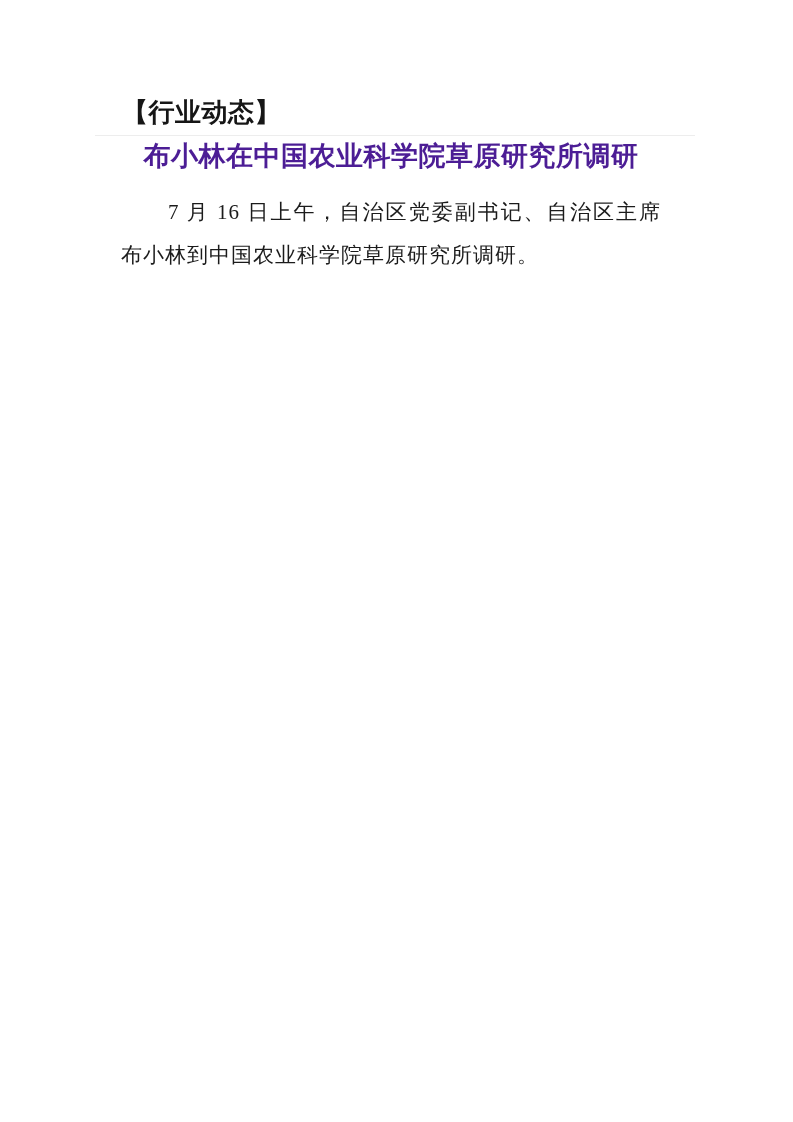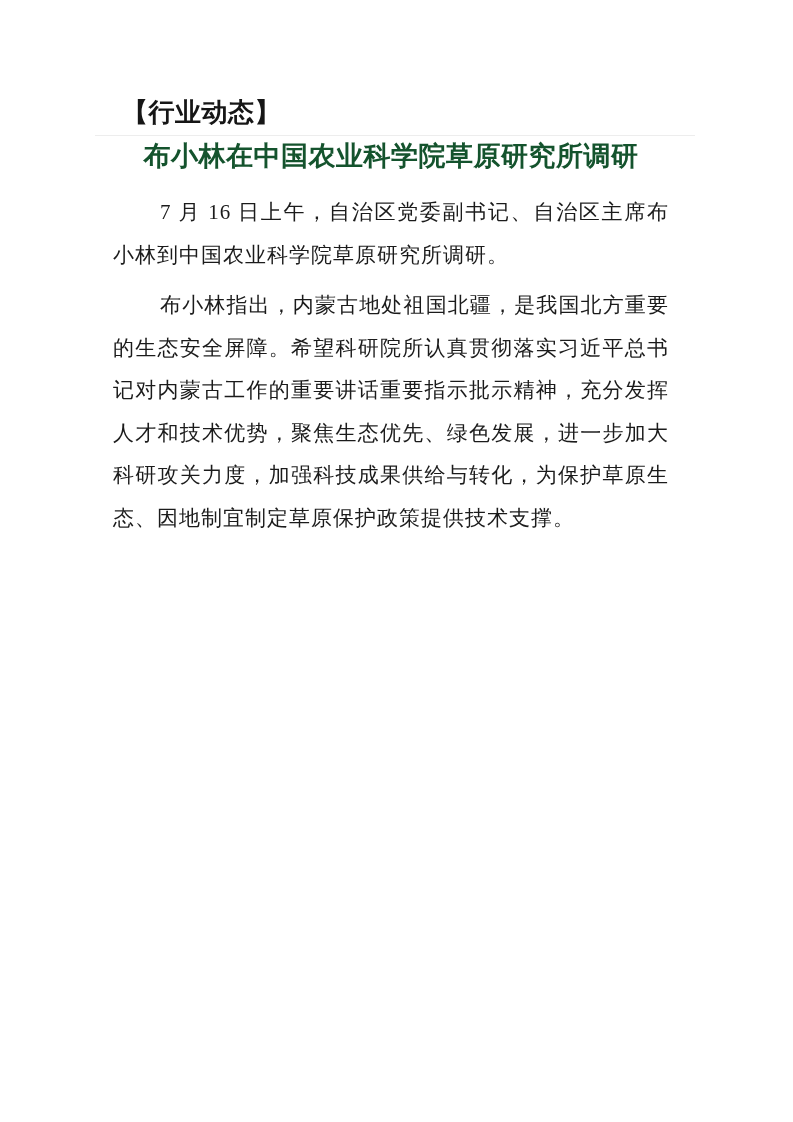--- a/index.html
+++ b/index.html
@@ -40,28 +40,28 @@
     color: #161616;
     white-space: nowrap;
   }
   .article-title {
     margin: 10px 0 0 0;
     font-size: 27px;
     font-weight: 700;
     line-height: 38px;
     text-align: center;
     letter-spacing: 0.5px;
-    color: #14532d;
+    color: #4c1d95;
     font-family: "Liberation Serif", "DejaVu Serif", serif;
   }
   .body-text {
     margin-top: 16px;
   }
   .body-text p {
-    margin: 8px;
+    margin: 16px;
     font-size: 21px;
     line-height: 42.5px;
     letter-spacing: 1px;
     text-align: justify;
     text-justify: inter-character;
     text-indent: 47px;
     color: #1b1b1b;
   }
   .body-text p.source {
     text-align: right;
@@ -84,17 +84,16 @@
 </head>
 <body>
 
 <div class="page">
   <div class="divider"></div>
   <div class="content">
     <div class="section-label">【行业动态】</div>
     <h1 class="article-title">布小林在中国农业科学院草原研究所调研</h1>
     <div class="body-text">
       <p>7 月 16 日上午，自治区党委副书记、自治区主席布小林到中国农业科学院草原研究所调研。</p>
-      <p>布小林指出，内蒙古地处祖国北疆，是我国北方重要的生态安全屏障。希望科研院所认真贯彻落实习近平总书记对内蒙古工作的重要讲话重要指示批示精神，充分发挥人才和技术优势，聚焦生态优先、绿色发展，进一步加大科研攻关力度，加强科技成果供给与转化，为保护草原生态、因地制宜制定草原保护政策提供技术支撑。</p>
     </div>
   </div>
   <div class="page-number">- 2 -</div>
 </div>
 
 </body></html>

